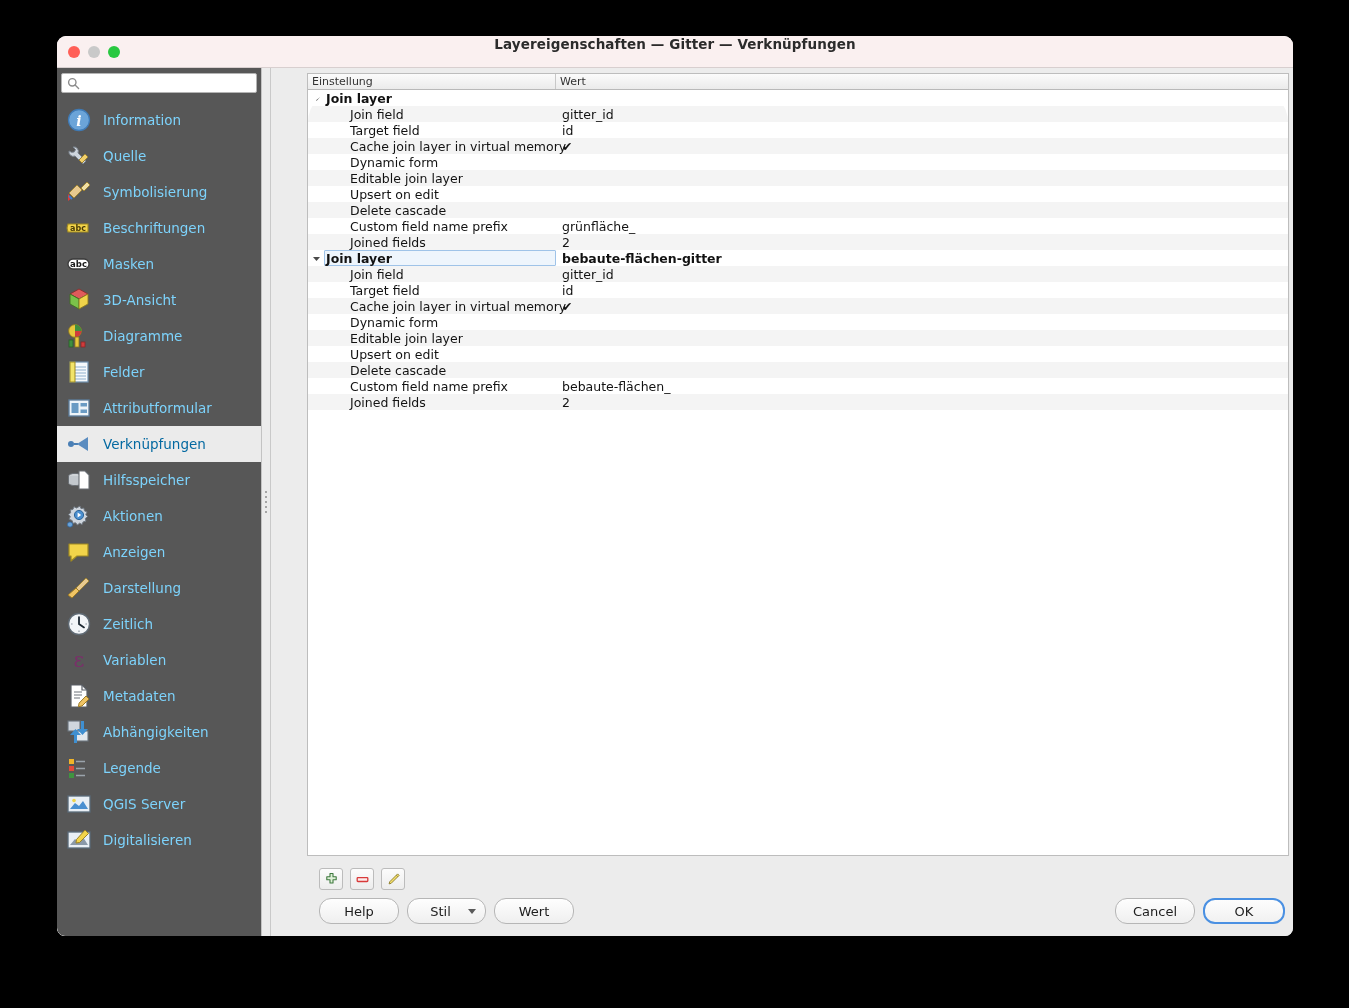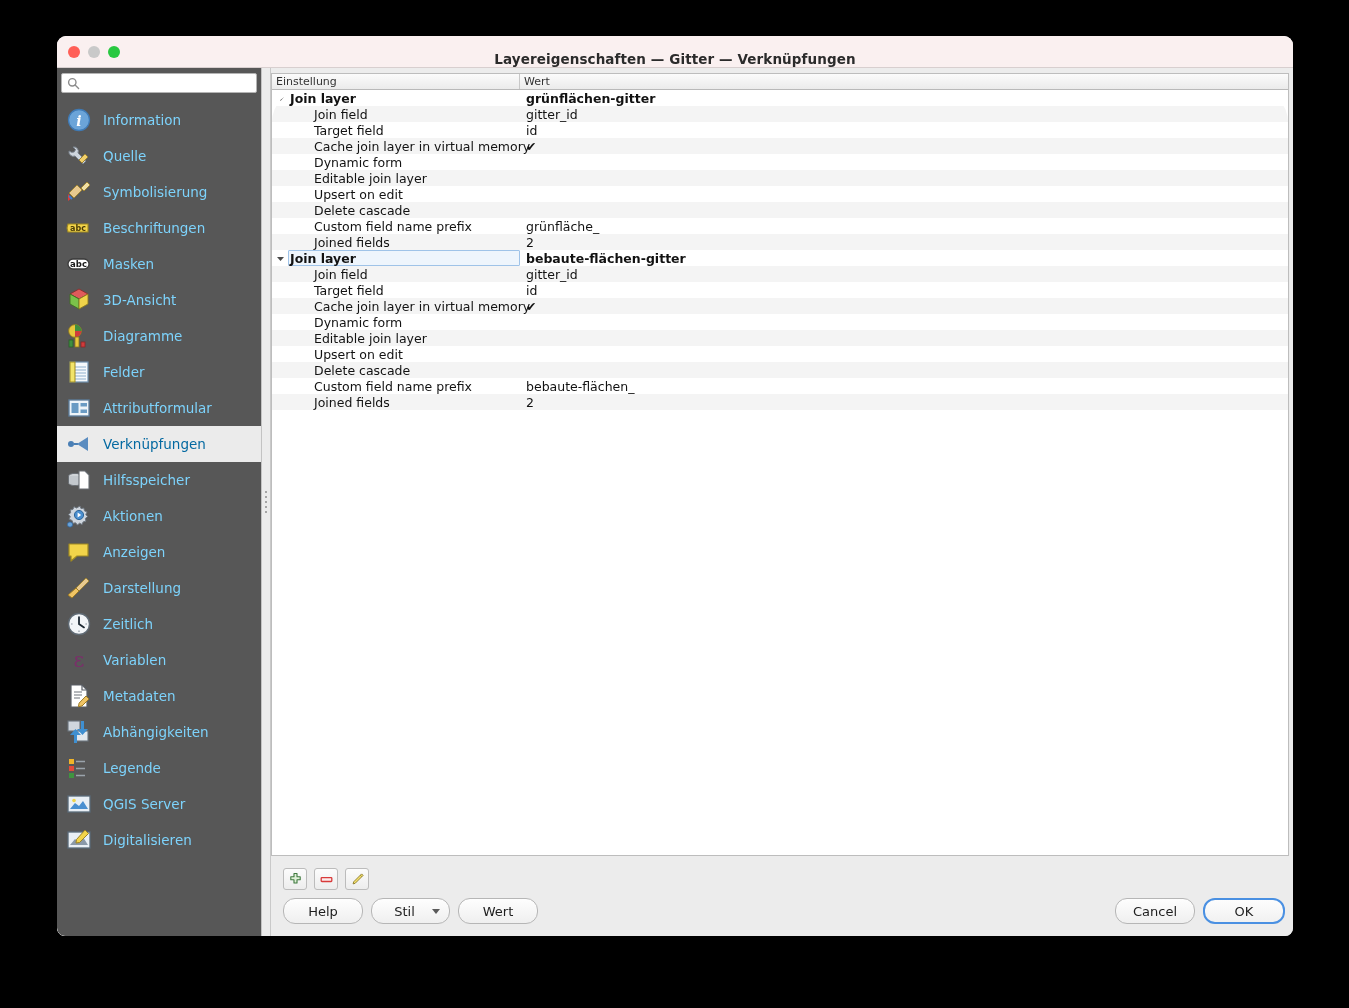--- a/index.html
+++ b/index.html
@@ -20,21 +20,21 @@
     overflow: hidden;
   }
 
   
   #titlebar {
     position: relative;
     height: 32px;
     background: #faf0f0;
     border-bottom: 1px solid #d8cfcf;
     display: flex;
-    align-items: flex-end;
+    align-items: flex-start;
   }
   .traffic {
     position: absolute;
     left: 11px; top: 10px;
     display: flex; gap: 8px;
   }
   .light { width: 12px; height: 12px; border-radius: 50%; }
   .light.red    { background: #ff5f57; }
   .light.yellow { background: #c9c9c9; }
   .light.green  { background: #28c840; }
@@ -128,20 +128,21 @@
     width: 2px; height: 2px; background: #a5a5a5; display: block;
   }
 
   
   #right {
     flex: 1;
     display: flex;
     flex-direction: column;
     padding: 5px 4px 0 0;
     min-width: 0;
+    margin-left: 36px;
   }
 
   #tree-panel {
     flex: 1;
     background: #fff;
     border: 1px solid #bdbdbd;
     display: flex;
     flex-direction: column;
     min-height: 0;
   }
@@ -488,21 +489,20 @@
         <div id="tree-rows">
             <div class="trow odd group">
               <div class="cell-setting">
                 <span class="twisty">
                   <svg width="9" height="9" viewBox="0 0 9 9">
                     <path d="M1 3h7L4.5 7z" fill="#4a4a4a"></path>
                   </svg>
                 </span>
                 <span class="setting-text">Join layer</span>
               </div>
-              <div class="cell-value">grünflächen-gitter</div>
             </div>
             <div class="trow even child">
               <div class="cell-setting">
                 <span class="twisty empty"></span>
                 <span class="setting-text">Join field</span>
               </div>
               <div class="cell-value">gitter_id</div>
             </div>
             <div class="trow odd child">
               <div class="cell-setting">

